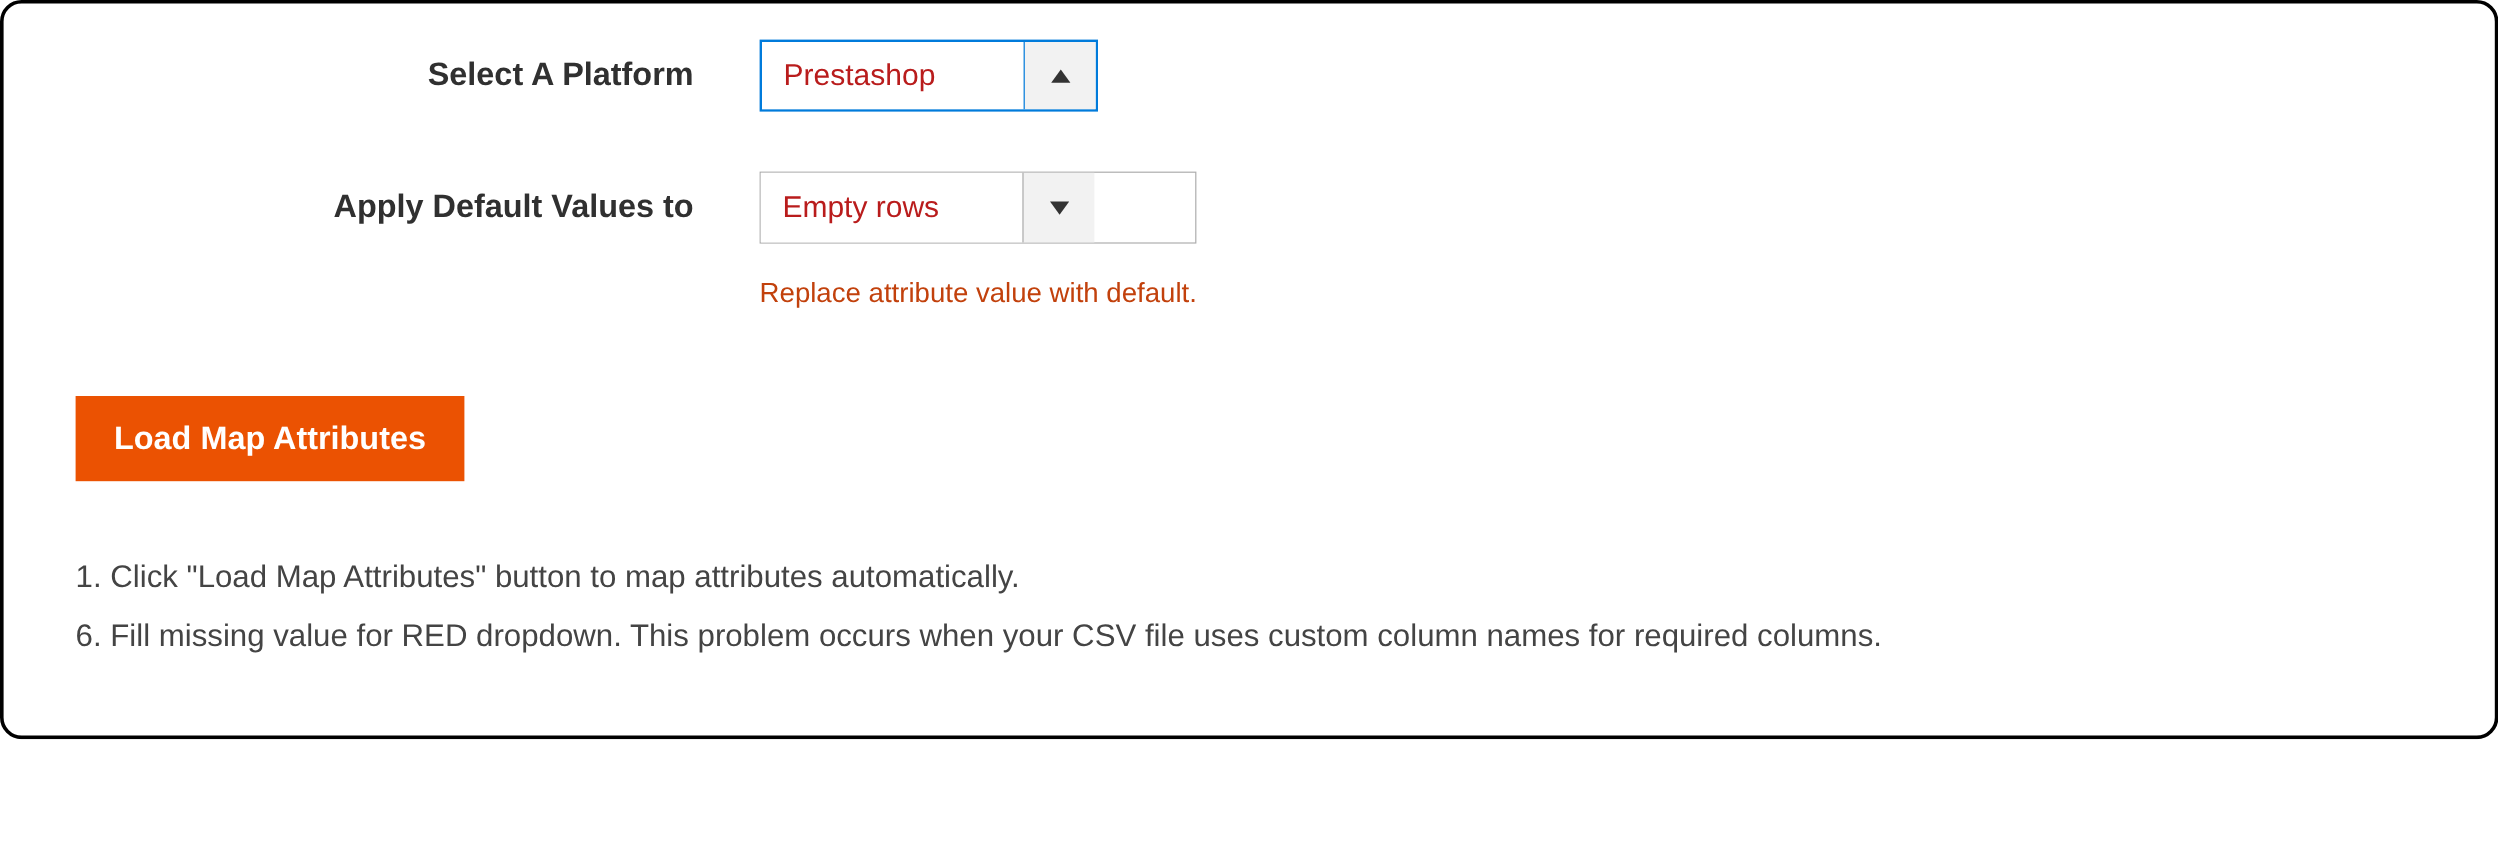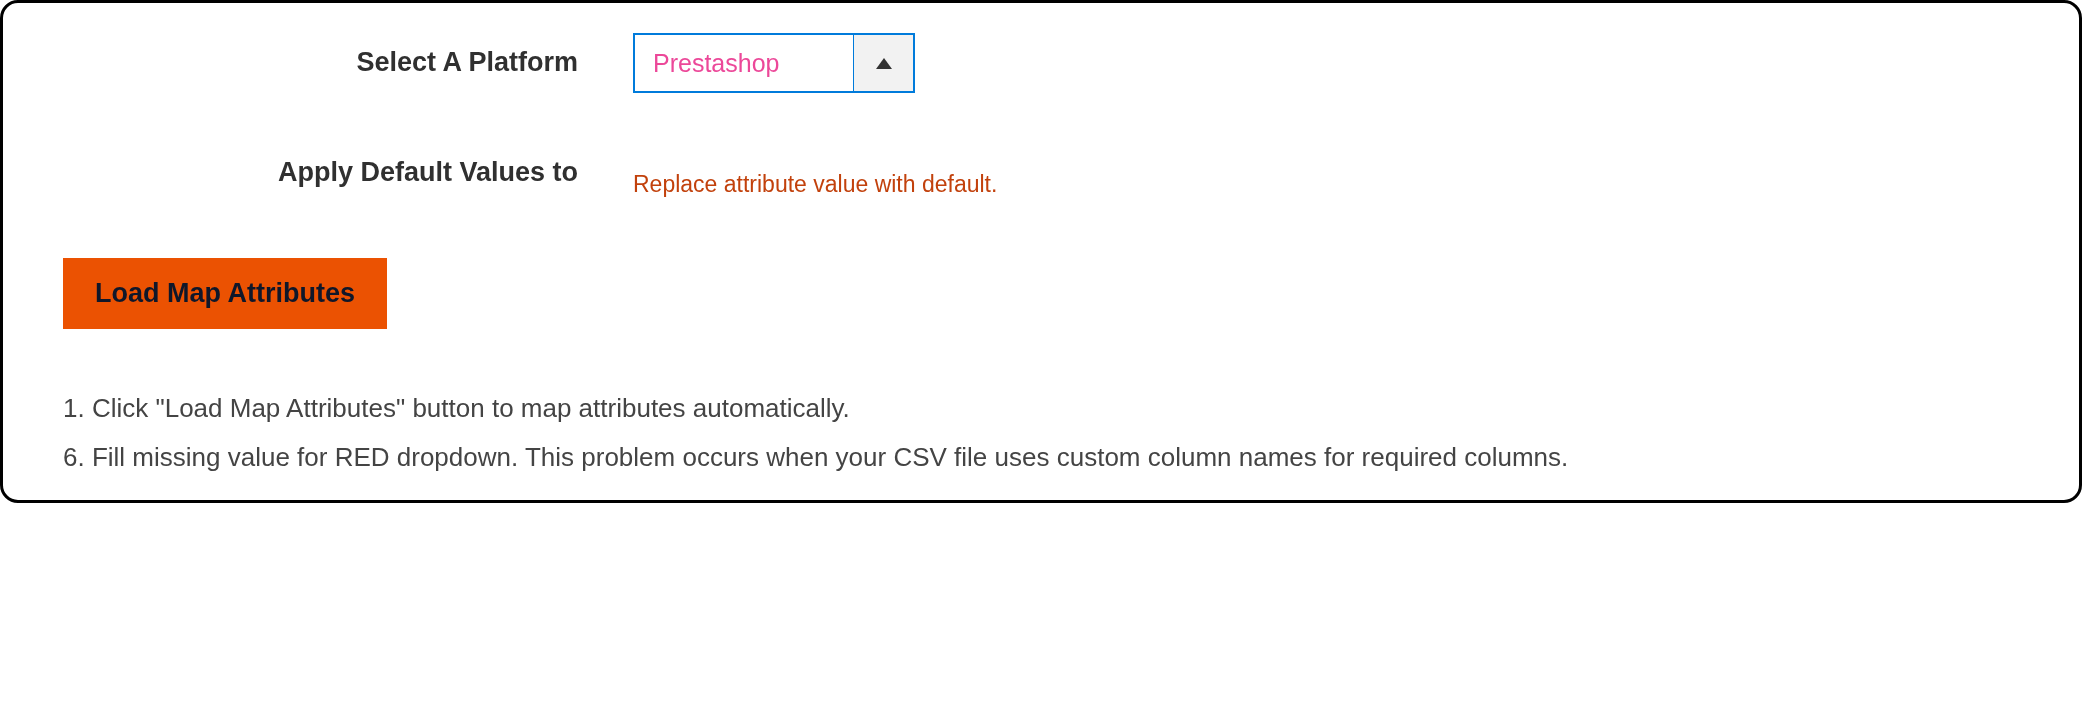--- a/index.html
+++ b/index.html
@@ -9,21 +9,21 @@
     }
     body {
       font-family: 'Helvetica Neue', Helvetica, Arial, sans-serif;
       background: #fff;
       padding: 0;
     }
     .container {
       border: 3px solid #000;
       border-radius: 18px;
       width: 2082px;
-      height: 503px;
+      height: 616px;
       padding: 30px 60px 0 60px;
       overflow: hidden;
     }
     .form-row {
       display: flex;
       align-items: flex-start;
       margin-bottom: 50px;
     }
     .form-label {
       width: 570px;
@@ -46,21 +46,21 @@
       border: 2px solid #007bdb;
     }
     .select-box.normal {
       border: 1px solid #adadad;
     }
     .select-value {
       display: flex;
       align-items: center;
       padding: 0 18px;
       font-size: 25px;
-      color: #ec4899;
+      color: #b91c1c;
       background: #fff;
       min-width: 218px;
     }
     .select-arrow {
       width: 60px;
       background: #f2f2f2;
       display: flex;
       align-items: center;
       justify-content: center;
     }
@@ -84,36 +84,36 @@
       border-right: 8px solid transparent;
       border-top: 11px solid #333;
     }
     .help-text {
       font-size: 23px;
       color: #c2410c;
       margin-top: 28px;
     }
     .action-button {
       background: #eb5202;
-      color: #0f172a;
+      color: #ffffff;
       font-size: 27px;
       font-weight: 600;
       border: none;
       padding: 20px 32px;
       cursor: pointer;
       margin-top: 60px;
       margin-bottom: 55px;
     }
     .instructions {
       font-size: 26px;
       color: #444;
       line-height: 1.9;
     }
     .row2 {
-      margin-bottom: 0;
+      margin-bottom: 12px;
     }
   </style>
 </head>
 <body>
 
 <div class="container">
 
   <div class="form-row">
     <div class="form-label">Select A Platform</div>
     <div class="form-control-wrap">
@@ -122,20 +122,26 @@
         <div class="select-arrow">
           <div class="triangle-up"></div>
         </div>
       </div>
     </div>
   </div>
 
   <div class="form-row row2">
     <div class="form-label">Apply Default Values to</div>
     <div class="form-control-wrap">
+      <div class="select-box normal">
+        <div class="select-value">Empty rows</div>
+        <div class="select-arrow">
+          <div class="triangle-down"></div>
+        </div>
+      </div>
       <div class="help-text">Replace attribute value with default.</div>
     </div>
   </div>
 
   <button class="action-button">Load Map Attributes</button>
 
   <div class="instructions">
     <div>1. Click "Load Map Attributes" button to map attributes automatically.</div>
     <div>6. Fill missing value for RED dropdown. This problem occurs when your CSV file uses custom column names for required columns.</div>
   </div>

